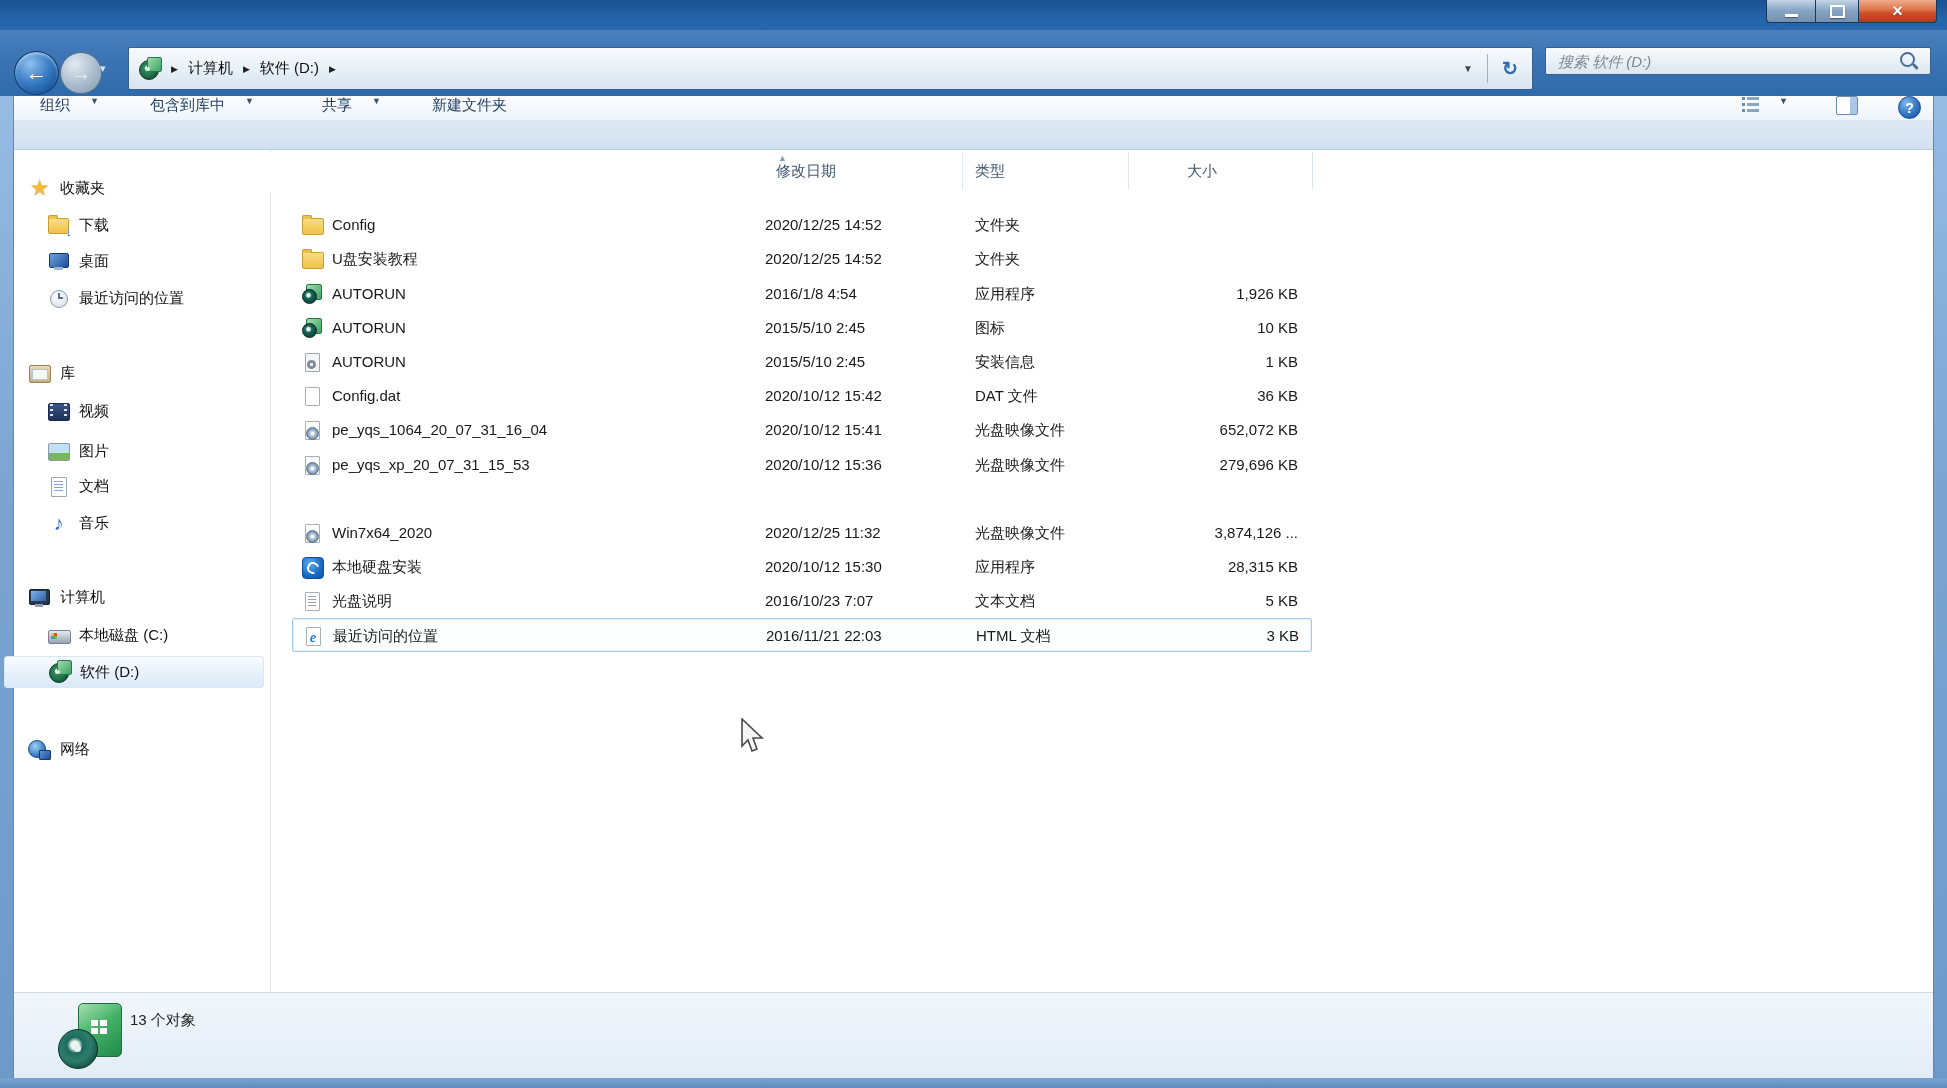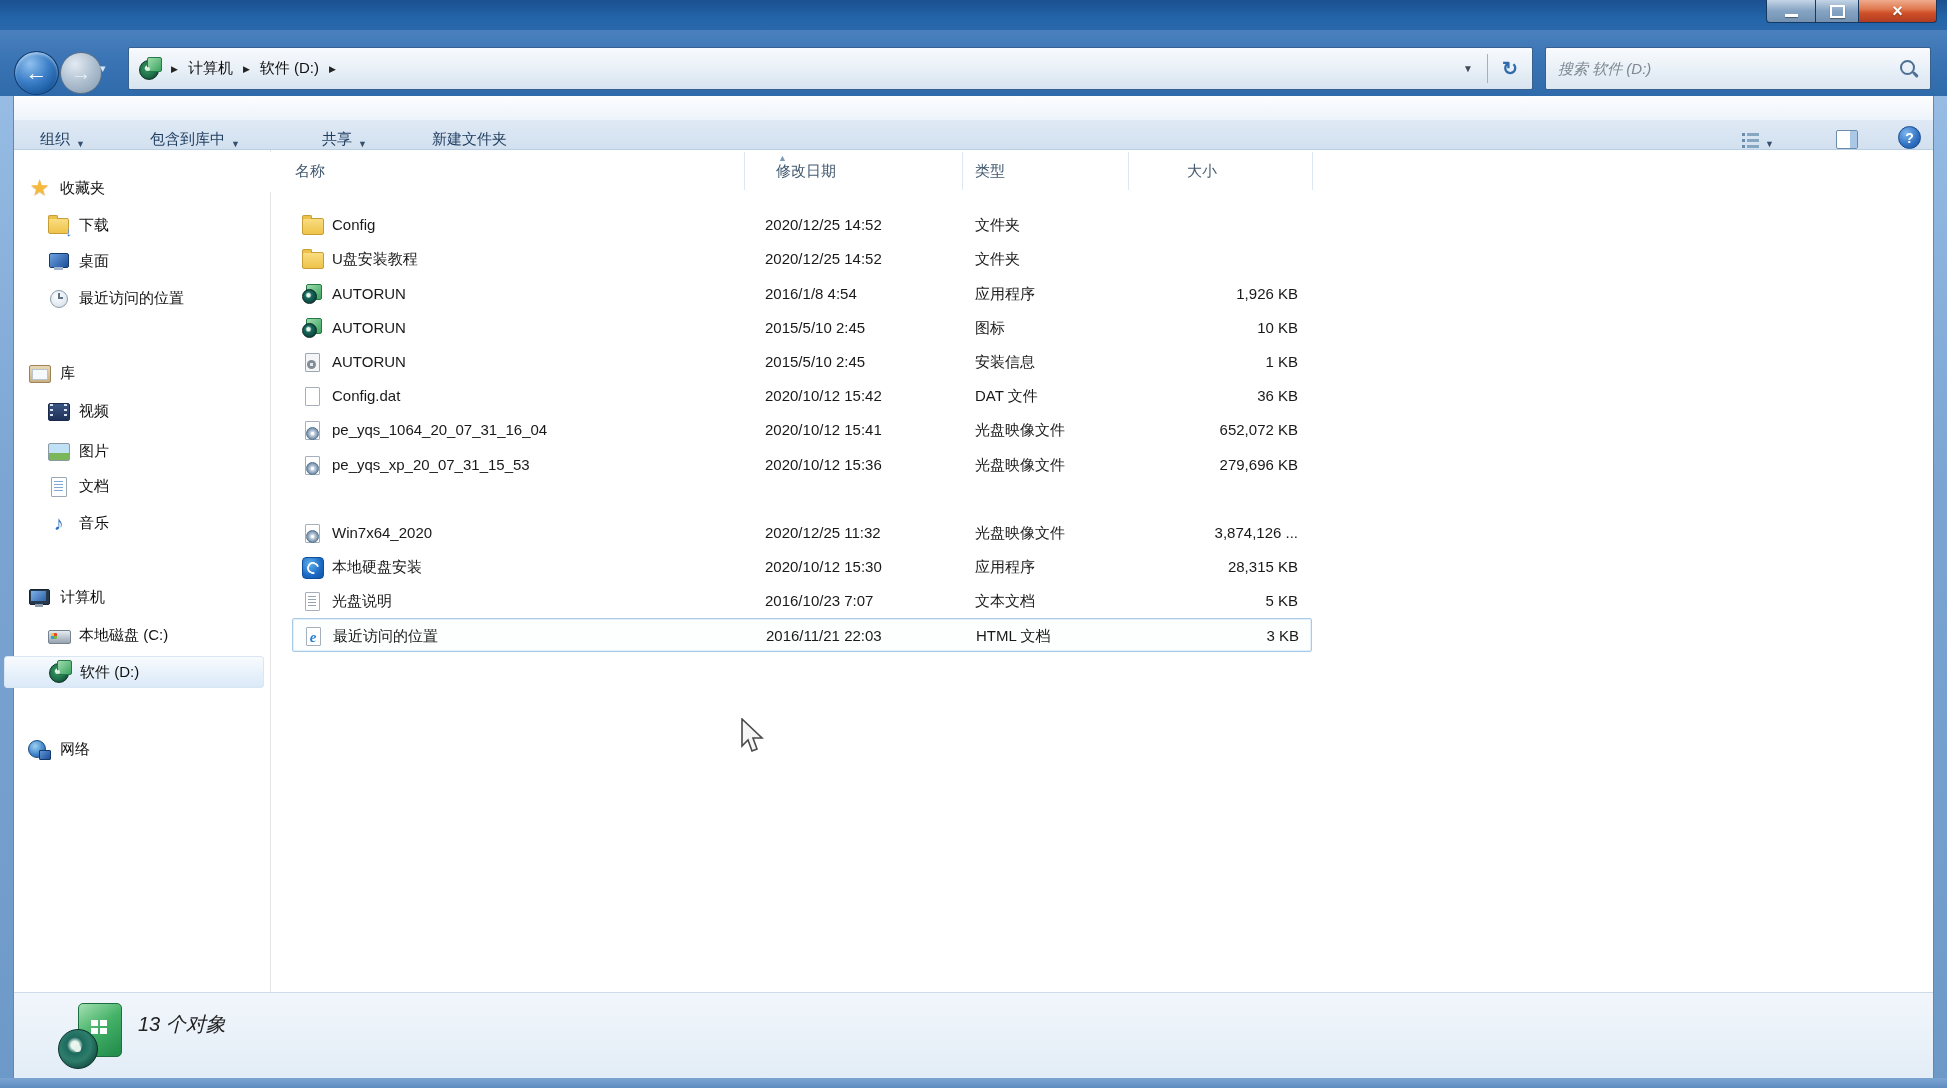--- a/index.html
+++ b/index.html
@@ -46,36 +46,36 @@
   .addrbar{position:absolute;left:128px;top:47px;width:1405px;height:43px;box-sizing:border-box;
     background:linear-gradient(180deg,#f7fafd 0%,#e9f0f7 50%,#d7e4f0 100%);
     border:1px solid #38608e;border-radius:2px;display:flex;align-items:center;}
   .addr-drive-icon{margin-left:9px;}
   .crumb-sep{color:#222;font-size:9px;margin:0 10px;}
   .crumb{font-size:15px;color:#111;}
   .addr-right{position:absolute;right:0;top:0;height:100%;display:flex;align-items:center;}
   .addr-drop{color:#3f4a55;font-size:10px;margin-right:14px;}
   .addr-sepline{width:1px;height:70%;background:#9fb2c4;}
   .refresh{width:44px;text-align:center;color:#2f6bad;font-size:19px;font-weight:bold;}
-  .searchbox{position:absolute;left:1545px;top:47px;width:386px;height:43px;box-sizing:border-box;
+  .searchbox{position:absolute;left:1545px;top:47px;width:386px;height:28px;box-sizing:border-box;
     background:linear-gradient(180deg,#f9fbfd,#e6eef6 60%,#dce7f1);
     border:1px solid #38608e;border-radius:2px;display:flex;align-items:center;}
   .searchbox input{flex:1;border:none;outline:none;background:transparent;
     font-family:"Liberation Sans",sans-serif;font-size:15px;font-style:italic;color:#444;
     padding-left:12px;}
   .searchbox input::placeholder{color:#7d8891;font-style:italic;}
   .mag{position:relative;width:22px;height:22px;margin-right:10px;}
   .mag::before{content:"";position:absolute;left:2px;top:2px;width:11px;height:11px;border:2px solid #4c6f94;border-radius:50%;}
   .mag::after{content:"";position:absolute;left:14px;top:15px;width:7px;height:2.5px;background:#4c6f94;transform:rotate(45deg);border-radius:2px;}
 
   
   .toolbar{position:absolute;left:14px;top:96px;right:14px;height:54px;
     background:linear-gradient(180deg,#fcfdfe 0%,#eef4fb 45%,#dfe9f5 46%,#d2e0ef 100%);
     border-bottom:1px solid #b9cfe4;box-sizing:border-box;}
-  .tbitem{position:absolute;top:0;height:53px;display:flex;align-items:flex-end;gap:6px;
+  .tbitem{position:absolute;top:0;height:53px;display:flex;align-items:flex-start;gap:20px;
     font-size:15px;color:#1e3c5e;cursor:default;}
   .tbcaret{font-size:9px;color:#33506e;}
   .views-icon{position:relative;width:17px;height:17px;}
   .views-icon i{position:absolute;left:0;width:3px;height:3px;background:#6b8dad;}
   .views-icon b{position:absolute;left:5px;width:12px;height:3px;background:#87a6c2;}
   .preview-icon{width:20px;height:17px;border:1px solid #6b8dad;border-radius:2px;background:#fff;position:relative;}
   .preview-icon::after{content:"";position:absolute;right:0;top:0;bottom:0;width:7px;background:#aac8e6;}
   .help-icon{width:21px;height:21px;border-radius:50%;color:#fff;font-weight:bold;font-size:14px;
     display:flex;align-items:center;justify-content:center;
     background:radial-gradient(circle at 35% 30%,#7db8f0,#2e6fc0 60%,#1a55a0);border:1px solid #164a8c;}
@@ -188,21 +188,21 @@
   .status-box::after{content:"";position:absolute;left:12px;top:16px;width:16px;height:14px;
     background:
       linear-gradient(#fff,#fff) 0 0/7px 6px no-repeat,
       linear-gradient(#fff,#fff) 9px 0/7px 6px no-repeat,
       linear-gradient(#fff,#fff) 0 8px/7px 6px no-repeat,
       linear-gradient(#fff,#fff) 9px 8px/7px 6px no-repeat;}
   .status-disc{position:absolute;left:0;bottom:0;width:38px;height:38px;border-radius:50%;
     background:radial-gradient(circle at 42% 40%,#eaf6ee 0 12%,#1d6a5e 25%,#2e7d6b 50%,#0f423a 85%);
     border:1px solid #08302a;}
   .status-disc::after{content:"";position:absolute;left:15px;top:15px;width:7px;height:7px;border-radius:50%;background:#e6f2ea;}
-  .status-text{position:absolute;left:124px;top:18px;font-size:20px;color:#222;font-style:italic;}
+  .status-text{position:absolute;left:116px;top:18px;font-size:15px;color:#222;}
 
   
   .cursor{position:absolute;left:740px;top:718px;pointer-events:none;}
 </style>
 </head>
 <body>
 
 <div id="stage">
 
   <div class="frame-top"></div>
@@ -373,21 +373,20 @@
   <div class="sitem lvl0" style="top:734px">
     <span class="sicon network-icon">
         <i></i>
         <b></b>
       </span>
     <span>网络</span>
   </div>
 
   <div class="headerrow">
     <span class="sortglyph">▲</span>
-    <div class="hcol" style="left:0;width:475px;padding-left:25px;box-sizing:border-box">名称</div>
     <div class="hcol" style="left:476px;width:217px;padding-left:30px;box-sizing:border-box">修改日期</div>
     <div class="hcol" style="left:694px;width:165px;padding-left:11px;box-sizing:border-box">类型</div>
     <div class="hcol" style="left:901px;width:142px;padding-left:16px;box-sizing:border-box">大小</div>
   </div>
 
   <div class="listarea">
     <div class="frow" style="top:16px">
       <span class="fi" data-icon="folder-icon"></span>
       <span class="fcell c-name">Config</span>
       <span class="fcell c-date">2020/12/25 14:52</span>

